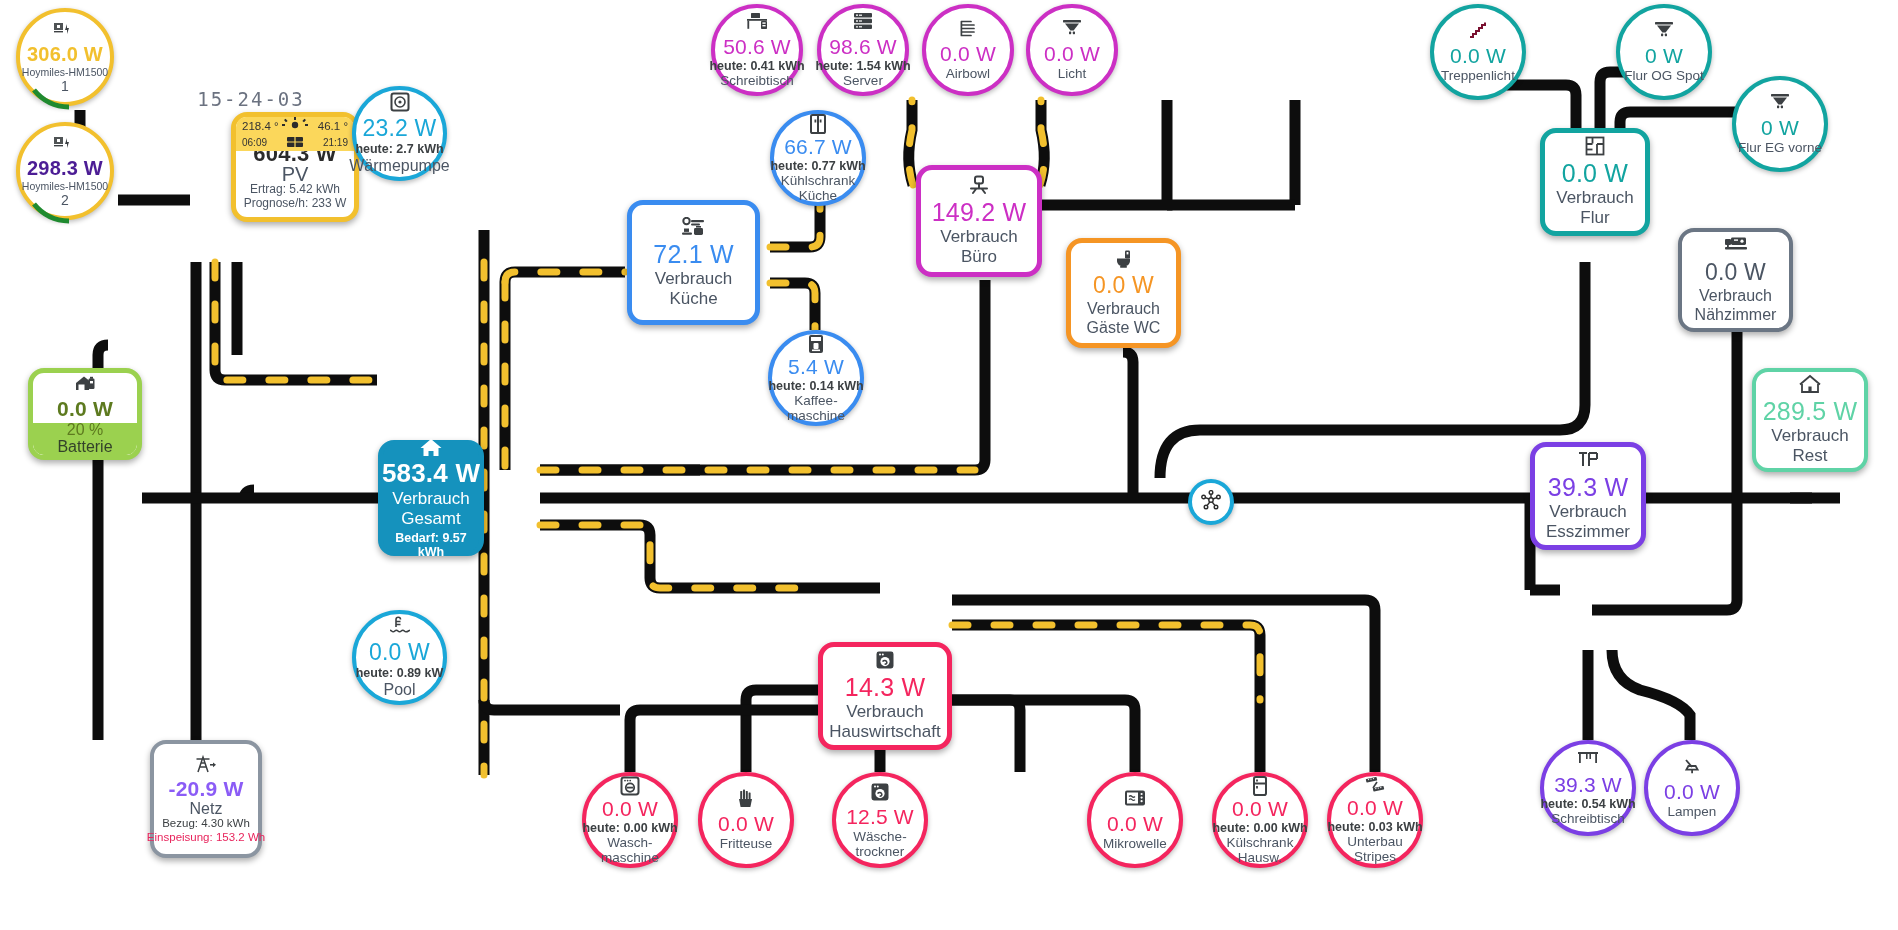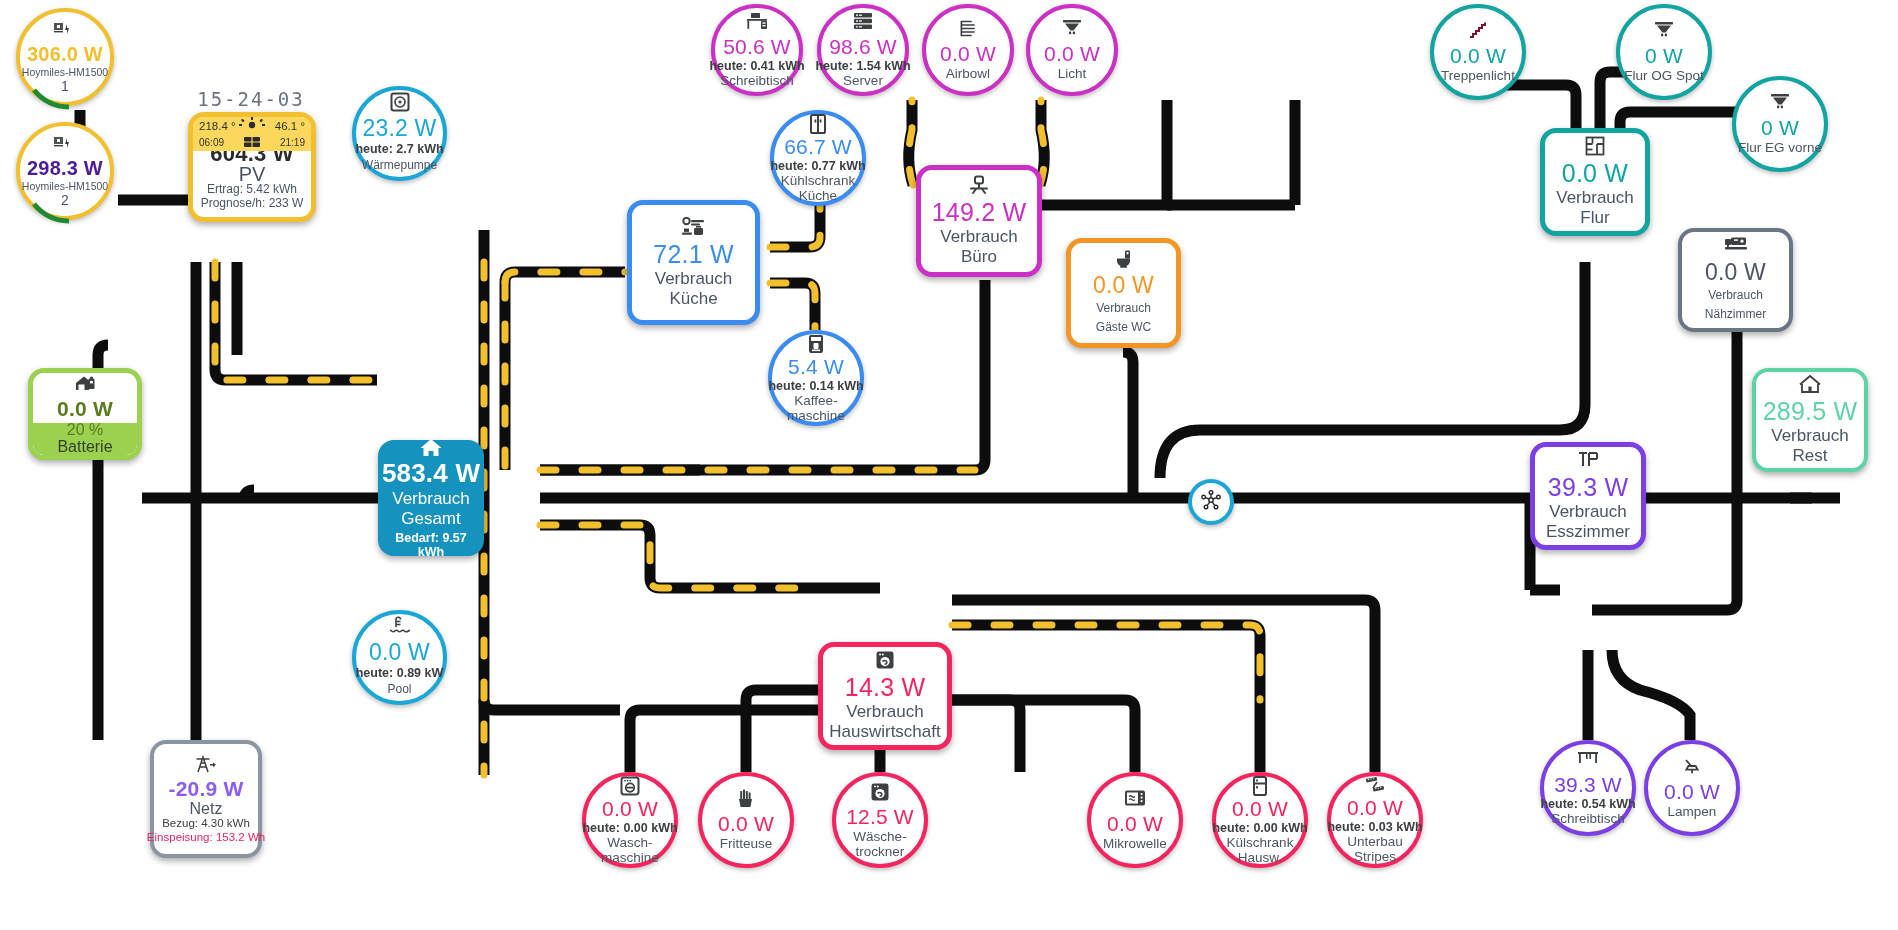--- a/index.html
+++ b/index.html
@@ -22,26 +22,26 @@
   .ico{height:22px;line-height:22px;margin-bottom:1px;display:block;color:#3c4043;}
   .ico svg{display:block;}
   .val{font-weight:400;letter-spacing:.2px;white-space:nowrap;}
   .today{font-size:12.5px;font-weight:700;color:#3c4043;white-space:nowrap;line-height:14px;}
   .lbl{color:#4b5563;line-height:15px;white-space:pre-line;}
 
   
   .sm  .val{font-size:21px;}
   .sm  .lbl{font-size:13.5px;}
   .md  .val{font-size:23px;}
-  .md  .lbl{font-size:12px;line-height:19px;}
+  .md  .lbl{font-size:16px;line-height:19px;}
   .lg  .val{font-size:25px;}
   .lg  .lbl{font-size:17px;line-height:20px;}
 
   
-  #pv-node{padding-top:14px;}
+  #pv-node{padding-top:14px;margin-left:43px;}
   .pv-head{position:absolute;left:0;top:0;right:0;height:34px;background:#fbd75b;
            border-radius:10px 10px 0 0;overflow:hidden;}
   .pv-row1{position:absolute;top:1px;left:0;right:0;height:16px;
            display:flex;align-items:center;justify-content:space-between;
            padding:0 6px;box-sizing:border-box;font-size:11.5px;color:#333;}
   .pv-row2{position:absolute;top:17px;left:0;right:0;height:16px;
            display:flex;align-items:center;justify-content:space-between;
            padding:0 6px;box-sizing:border-box;font-size:10px;color:#333;}
   .pv-sun{position:absolute;left:50%;transform:translateX(-50%);}
   .pv-sub{font-size:12px;color:#4b5563;line-height:14px;}

